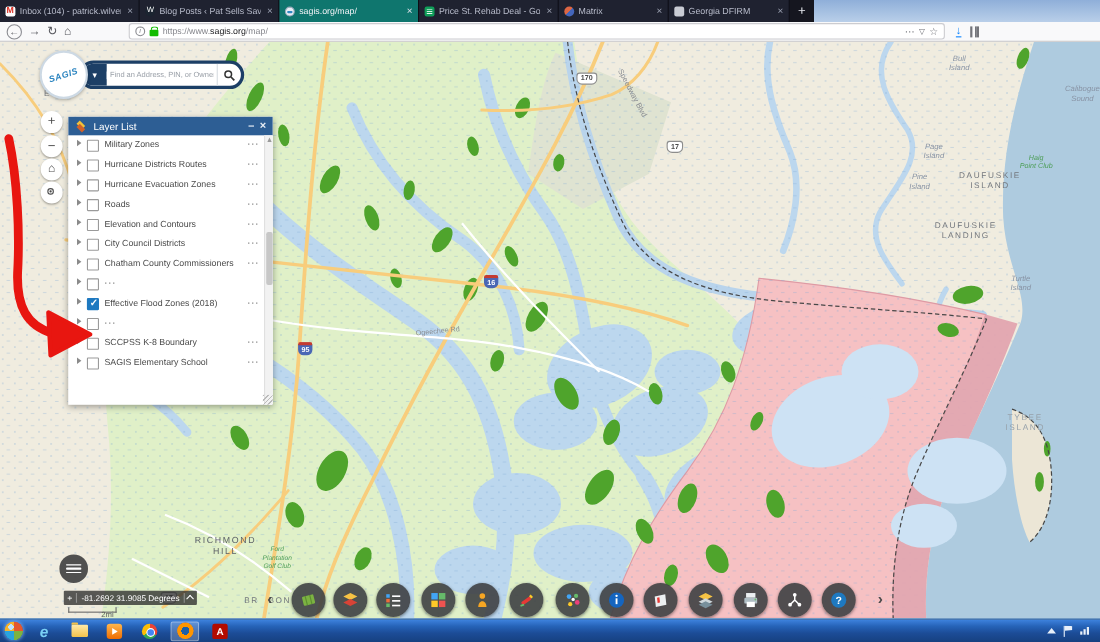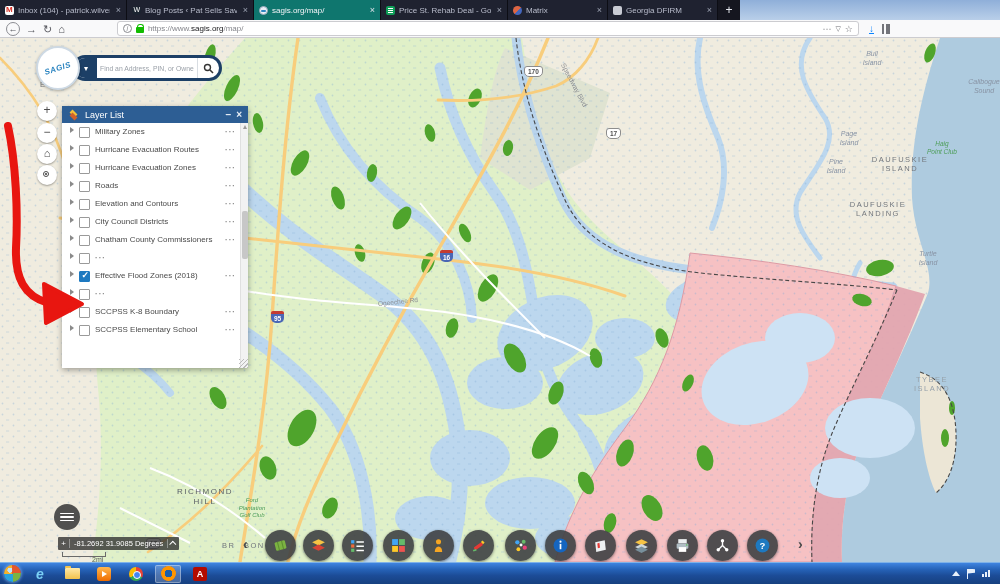--- a/index.html
+++ b/index.html
@@ -370,21 +370,21 @@
       <div class="panel-body">
         <div class="ll-row">
             <span class="caret"></span>
             <span class="cb"></span>
             <span class="ll-label">Military Zones</span>
             <span class="dots">···</span>
           </div>
         <div class="ll-row">
             <span class="caret"></span>
             <span class="cb"></span>
-            <span class="ll-label">Hurricane Evacuation Routes</span>
+            <span class="ll-label">Hurricane Districts Routes</span>
             <span class="dots">···</span>
           </div>
         <div class="ll-row">
             <span class="caret"></span>
             <span class="cb"></span>
             <span class="ll-label">Hurricane Evacuation Zones</span>
             <span class="dots">···</span>
           </div>
         <div class="ll-row">
             <span class="caret"></span>
@@ -428,21 +428,21 @@
           </div>
         <div class="ll-row">
             <span class="caret"></span>
             <span class="cb"></span>
             <span class="ll-label">SCCPSS K-8 Boundary</span>
             <span class="dots">···</span>
           </div>
         <div class="ll-row">
             <span class="caret"></span>
             <span class="cb"></span>
-            <span class="ll-label">SCCPSS Elementary School</span>
+            <span class="ll-label">SAGIS Elementary School</span>
             <span class="dots">···</span>
           </div>
       </div>
       <div class="panel-scroll">
         <span class="scroll-up"></span>
         <span class="scroll-thumb"></span>
       </div>
       <div class="panel-resize"></div>
     </div>
 

